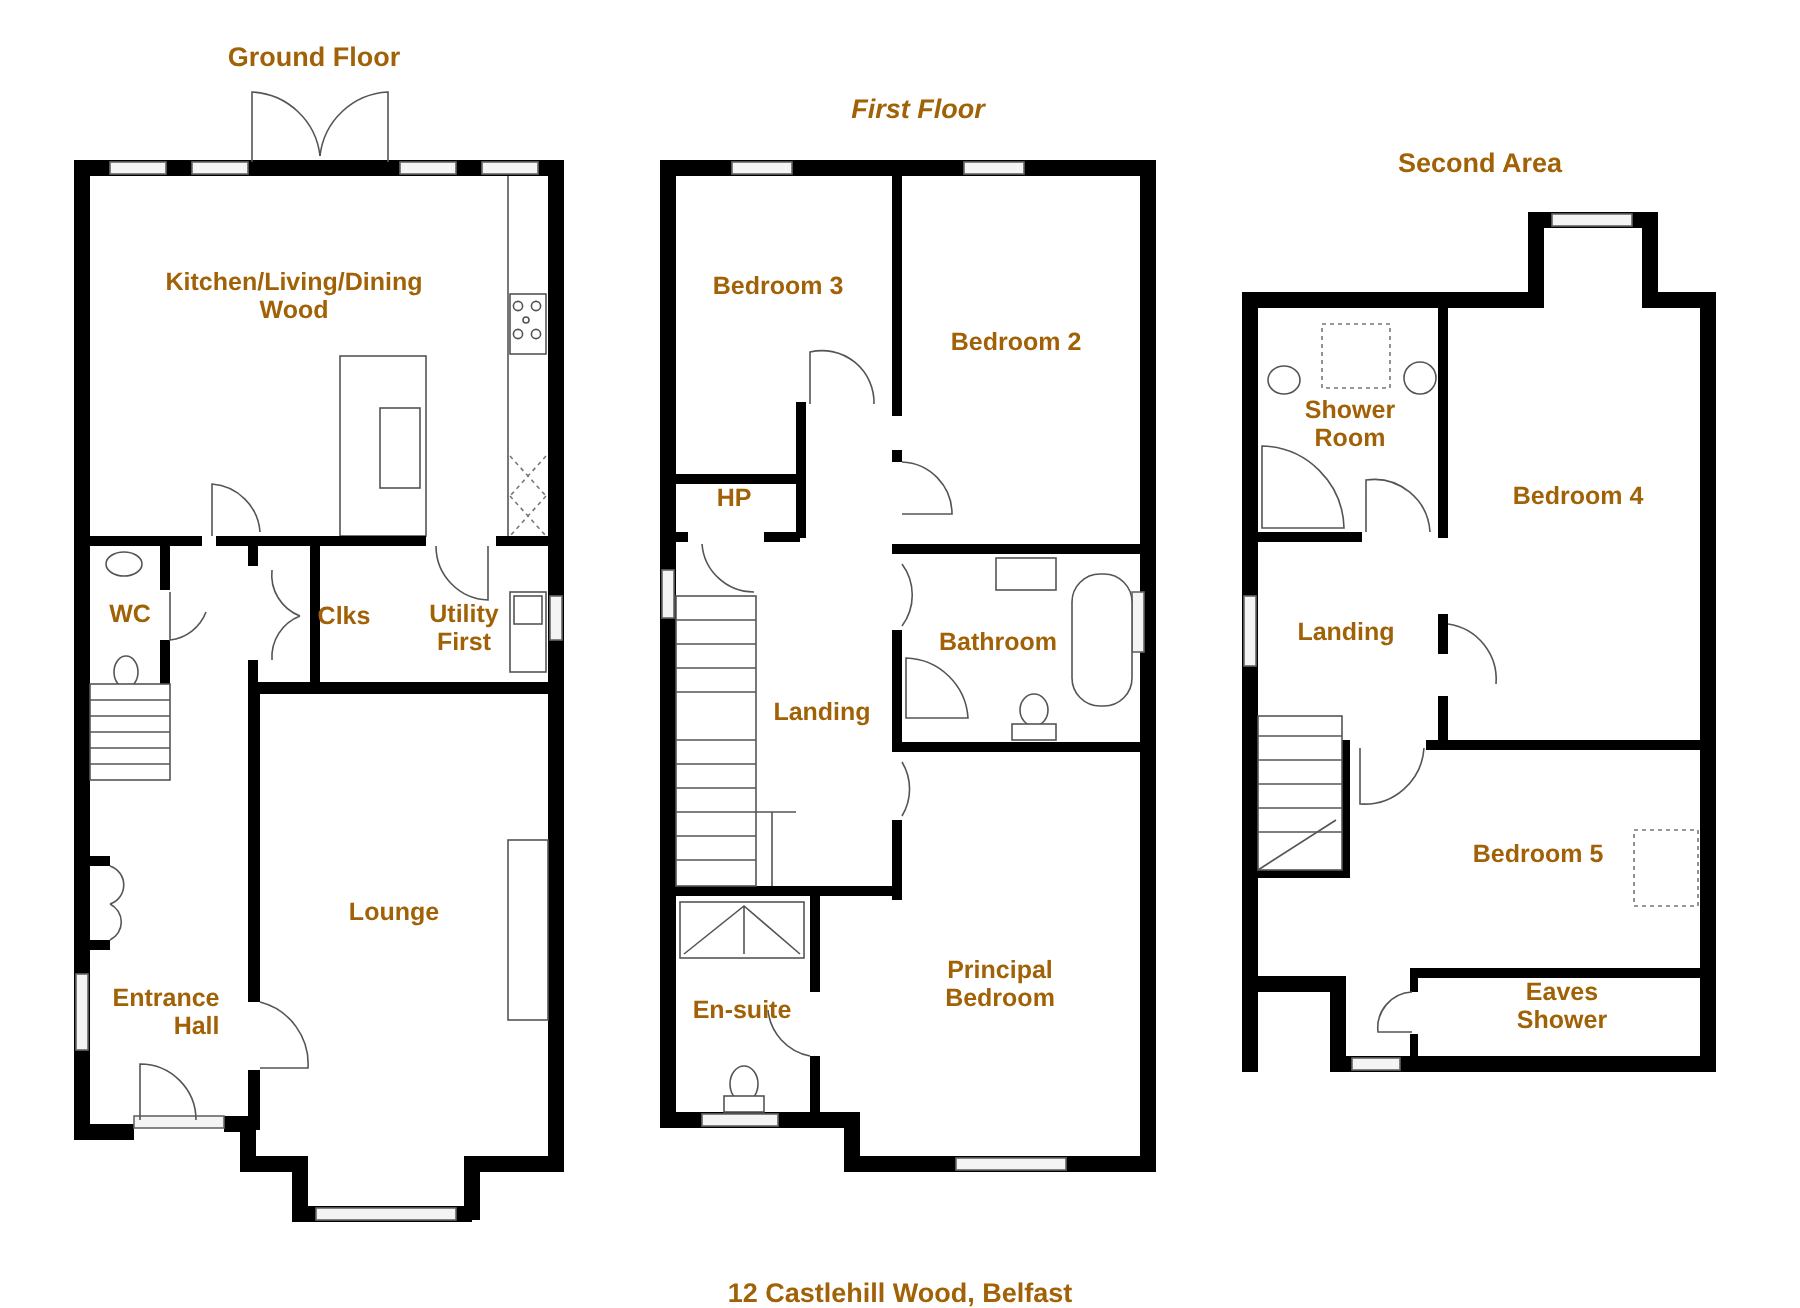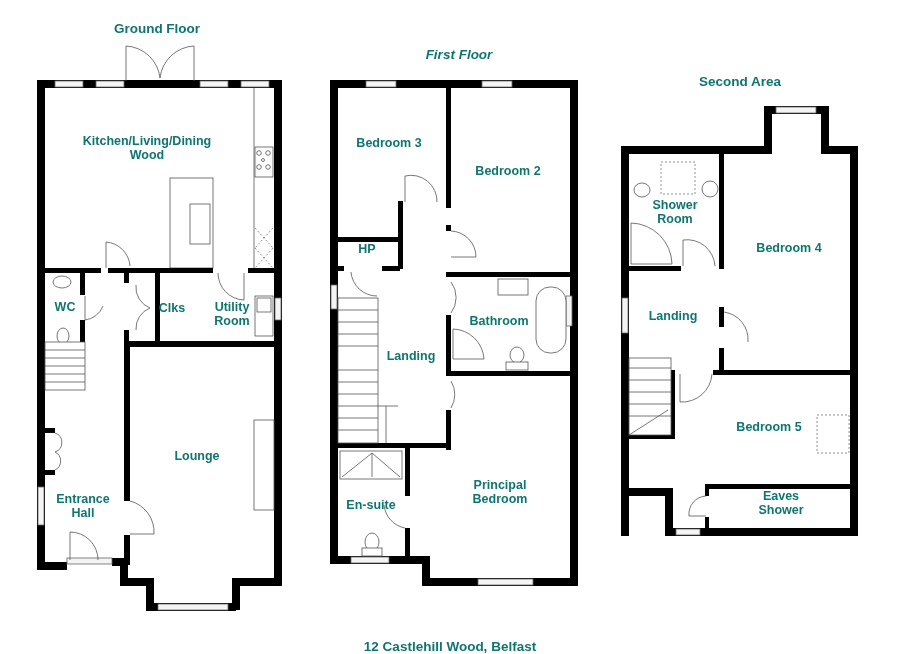--- a/index.html
+++ b/index.html
@@ -4,21 +4,21 @@
 <style>
   html, body { margin: 0; padding: 0; background: #ffffff; }
   body { width: 900px; height: 654px; overflow: hidden; position: relative; font-family: "Liberation Sans", sans-serif; }
   svg { position: absolute; left: 0; top: 0; }
   .wall { fill: #000; }
   .thin { fill: none; stroke: #555; stroke-width: 0.8; }
   .fix { fill: #fff; stroke: #555; stroke-width: 0.8; }
   .win { fill: #f4f4f4; stroke: #666; stroke-width: 0.8; }
   .door { fill: none; stroke: #555; stroke-width: 0.8; }
   .dash { fill: none; stroke: #777; stroke-width: 0.8; stroke-dasharray: 2 2; }
-  .lbl { position: absolute; font-family: "Liberation Sans", sans-serif; font-weight: bold; font-size: 12.5px; color: #0f766e; text-align: center; line-height: 14px; white-space: pre; transform: translateX(-50%); }
+  .lbl { position: absolute; font-family: "Liberation Sans", sans-serif; font-weight: bold; font-size: 12.5px; color: #a16207; text-align: center; line-height: 14px; white-space: pre; transform: translateX(-50%); }
   .title { font-size: 13.5px; }
 </style>
 </head>
 <body>
 
 <svg width="900" height="654" viewBox="0 0 900 654">
 
   <g>
 
     <rect class="wall" x="37" y="80" width="8" height="490"></rect>
@@ -215,23 +215,23 @@
 
 <div class="lbl title" style="left:157px; top:22px;">Ground Floor</div>
 <div class="lbl title" style="left:459px; top:48px;font-style:italic;">First Floor</div>
 <div class="lbl title" style="left:740px; top:75px;">Second Area</div>
 
 <div class="lbl" style="left:147px; top:134px;">Kitchen/Living/Dining
 Wood</div>
 <div class="lbl" style="left:65px; top:300px;">WC</div>
 <div class="lbl" style="left:172px; top:301px;">Clks</div>
 <div class="lbl" style="left:232px; top:300px;">Utility
-Room</div>
+First</div>
 <div class="lbl" style="left:197px; top:449px;">Lounge</div>
-<div class="lbl" style="left:83px; top:492px;">Entrance
+<div class="lbl" style="left:83px; top:492px;text-align:right;">Entrance
 Hall</div>
 
 <div class="lbl" style="left:389px; top:136px;">Bedroom 3</div>
 <div class="lbl" style="left:508px; top:164px;">Bedroom 2</div>
 <div class="lbl" style="left:367px; top:242px;">HP</div>
 <div class="lbl" style="left:411px; top:349px;">Landing</div>
 <div class="lbl" style="left:499px; top:314px;">Bathroom</div>
 <div class="lbl" style="left:371px; top:498px;">En-suite</div>
 <div class="lbl" style="left:500px; top:478px;">Principal
 Bedroom</div>

